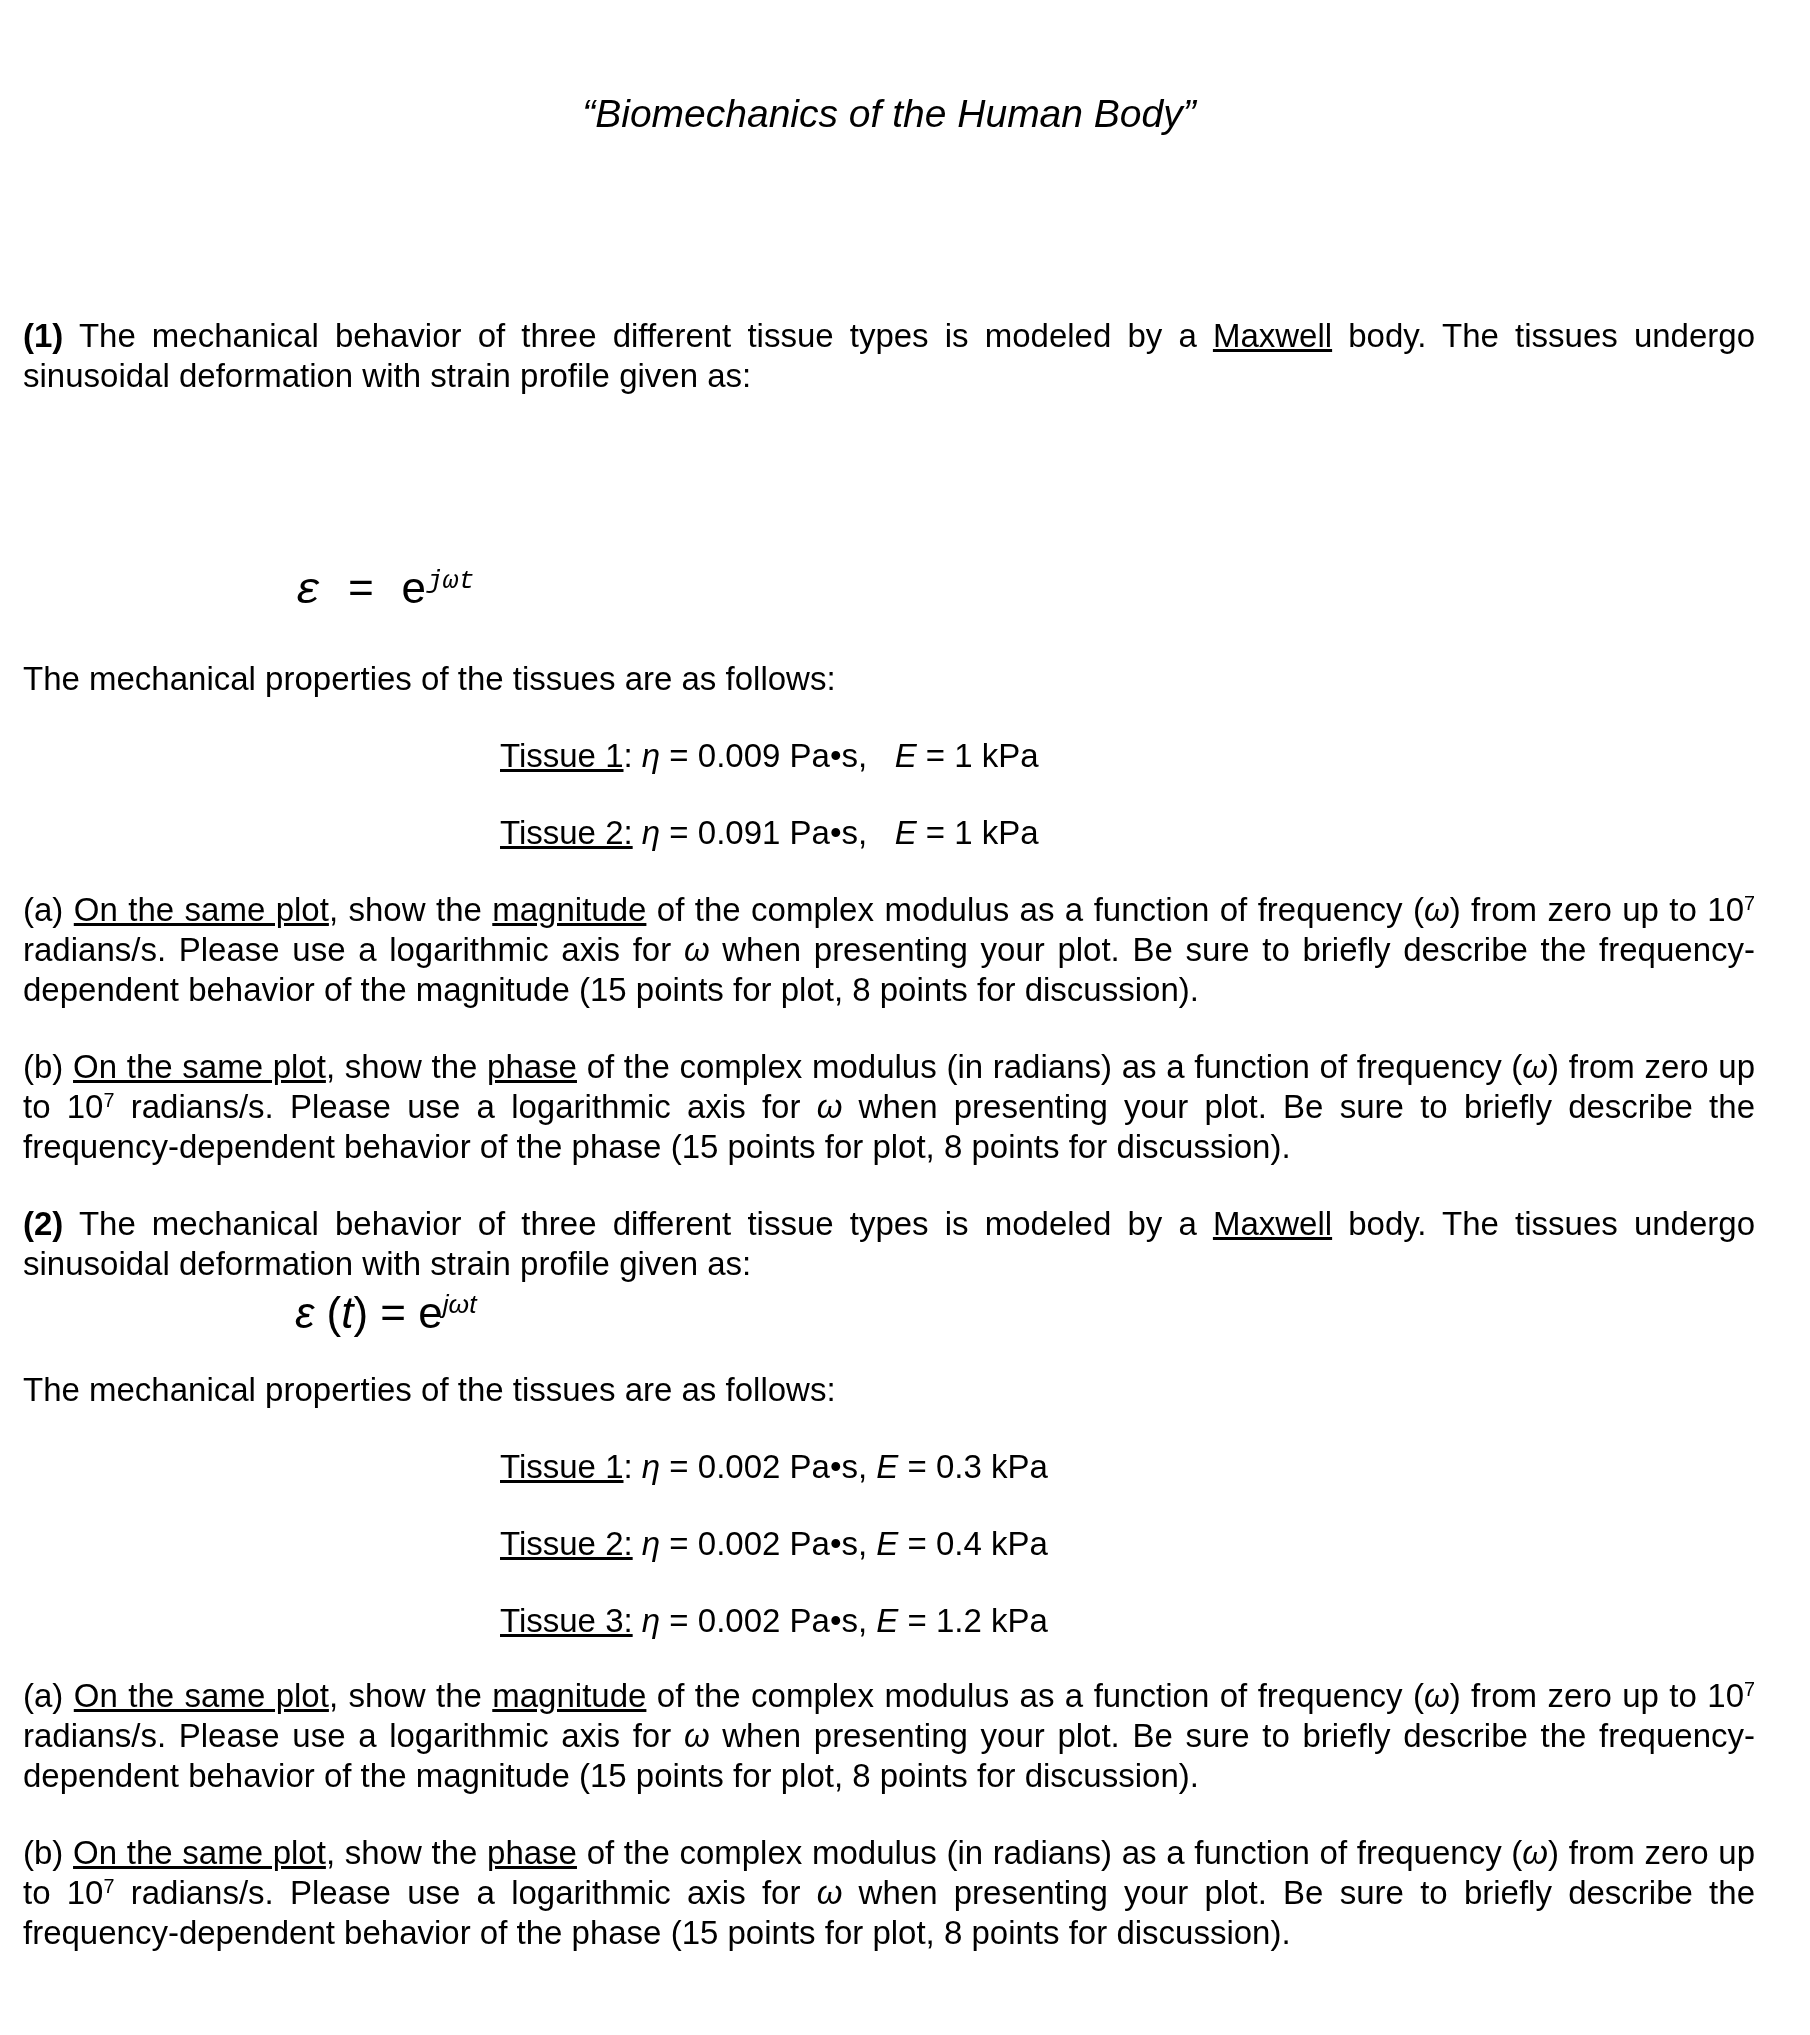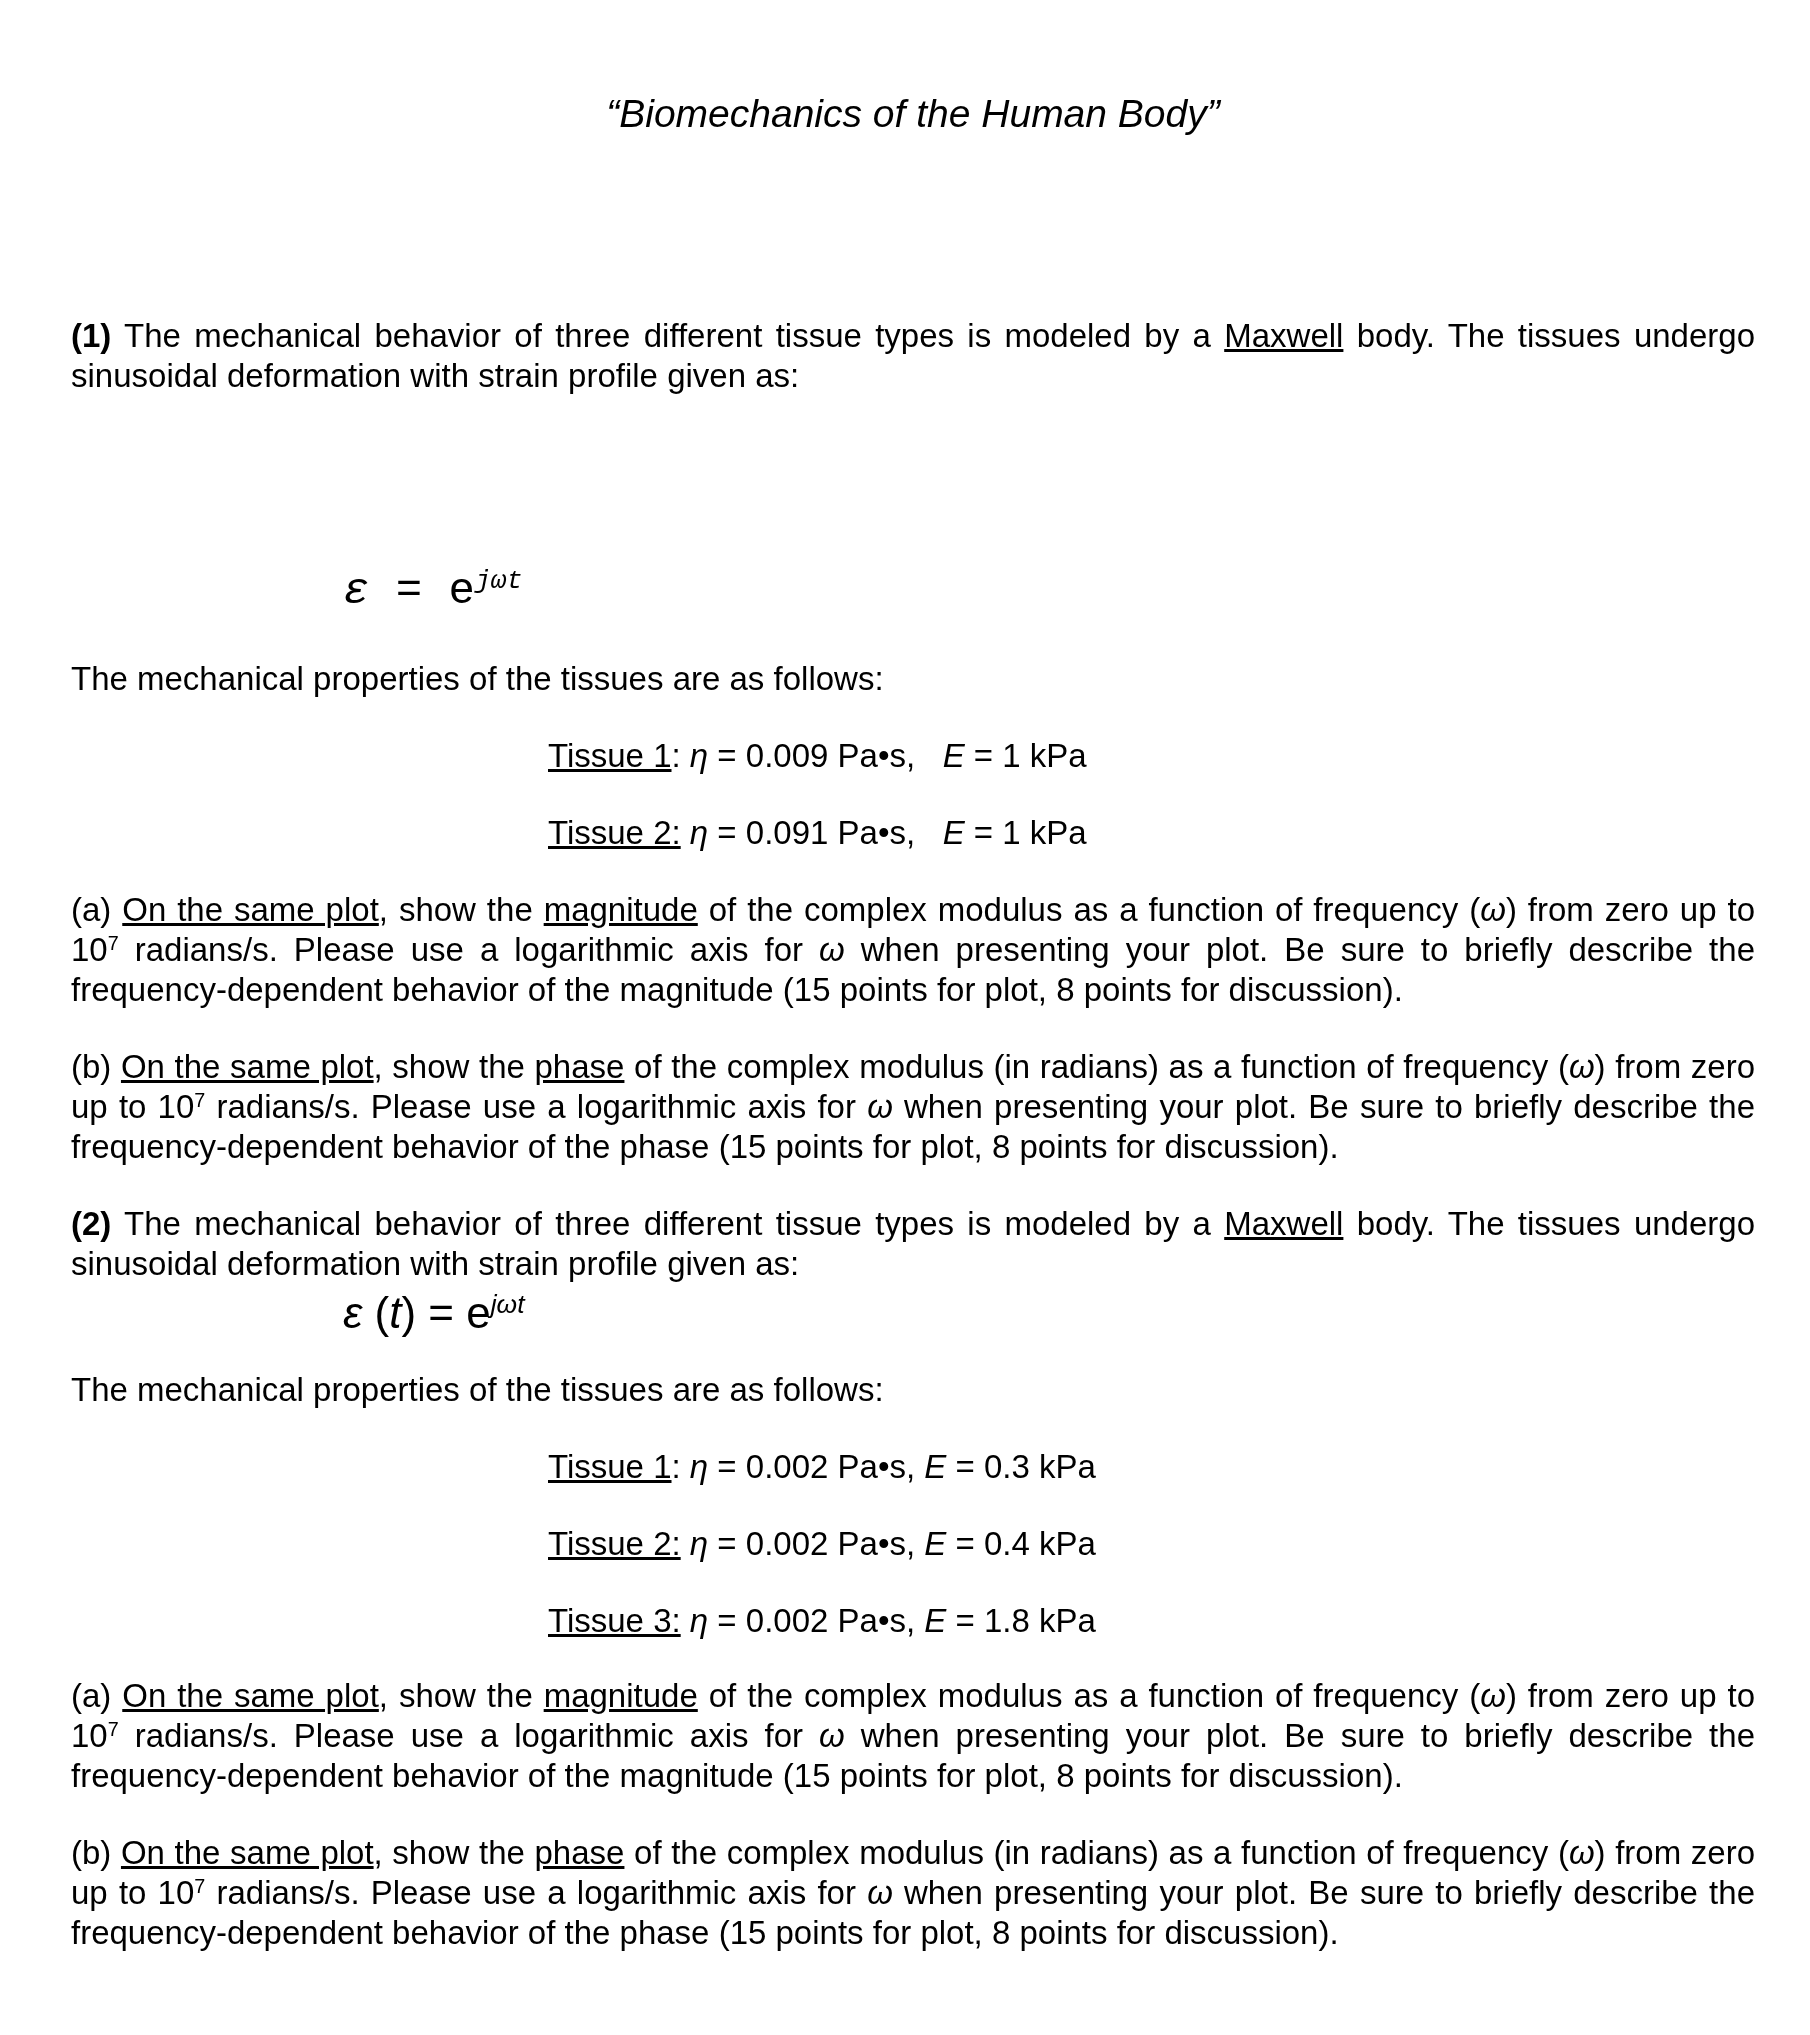--- a/index.html
+++ b/index.html
@@ -5,21 +5,21 @@
   html, body {
     margin: 0;
     padding: 0;
     background: #ffffff;
   }
   .page {
     position: relative;
     width: 1810px;
     height: 2035px;
     box-sizing: border-box;
-    padding: 92px 55px 0 71px;
+    padding: 92px 55px 0 23px;
     background: #ffffff;
     color: #000000;
     font-family: "Liberation Sans", sans-serif;
     font-size: 33px;
     line-height: 40px;
     overflow: hidden;
   }
   .title {
     font-size: 39px;
     line-height: 43px;
@@ -86,20 +86,20 @@
   <p id="p1b" class="para justify"><span>(b) </span><span class="u">On the same plot</span><span>, show the </span><span class="u">phase</span><span> of the complex modulus (in radians) as a function of frequency (</span><span class="i">ω</span><span>) from zero up to 10</span><span class="sup">7</span><span> radians/s. Please use a logarithmic axis for </span><span class="i">ω</span><span> when presenting your plot. Be sure to briefly describe the frequency-dependent behavior of the phase (15 points for plot, 8 points for discussion).</span></p>
 
   <p id="p2-intro" class="para justify"><span class="b">(2)</span><span> The mechanical behavior of three different tissue types is modeled by a </span><span class="u">Maxwell</span><span> body. The tissues undergo sinusoidal deformation with strain profile given as:</span></p>
 
   <div id="eq2" class="equation"><span class="i">ε</span><span> (</span><span class="i">t</span><span>) = e</span><span class="i sup">jωt</span></div>
 
   <p id="props2" class="para">The mechanical properties of the tissues are as follows:</p>
 
   <p id="t2a" class="para tissue"><span class="u">Tissue 1</span><span>: </span><span class="i">η</span><span> = 0.002 Pa•s, </span><span class="i">E</span><span> = 0.3 kPa</span></p>
   <p id="t2b" class="para tissue"><span class="u">Tissue 2:</span><span> </span><span class="i">η</span><span> = 0.002 Pa•s, </span><span class="i">E</span><span> = 0.4 kPa</span></p>
-  <p id="t2c" class="para tissue"><span class="u">Tissue 3:</span><span> </span><span class="i">η</span><span> = 0.002 Pa•s, </span><span class="i">E</span><span> = 1.8 kPa</span></p>
+  <p id="t2c" class="para tissue"><span class="u">Tissue 3:</span><span> </span><span class="i">η</span><span> = 0.002 Pa•s, </span><span class="i">E</span><span> = 1.2 kPa</span></p>
 
   <p id="p2a" class="para justify"><span>(a) </span><span class="u">On the same plot</span><span>, show the </span><span class="u">magnitude</span><span> of the complex modulus as a function of frequency (</span><span class="i">ω</span><span>) from zero up to 10</span><span class="sup">7</span><span> radians/s. Please use a logarithmic axis for </span><span class="i">ω</span><span> when presenting your plot. Be sure to briefly describe the frequency-dependent behavior of the magnitude  (15 points for plot, 8 points for discussion).</span></p>
 
   <p id="p2b" class="para justify"><span>(b) </span><span class="u">On the same plot</span><span>, show the </span><span class="u">phase</span><span> of the complex modulus (in radians) as a function of frequency (</span><span class="i">ω</span><span>) from zero up to 10</span><span class="sup">7</span><span> radians/s. Please use a logarithmic axis for </span><span class="i">ω</span><span> when presenting your plot. Be sure to briefly describe the frequency-dependent behavior of the phase (15 points for plot, 8 points for discussion).</span></p>
 
 </div>
 
 
 </body></html>

